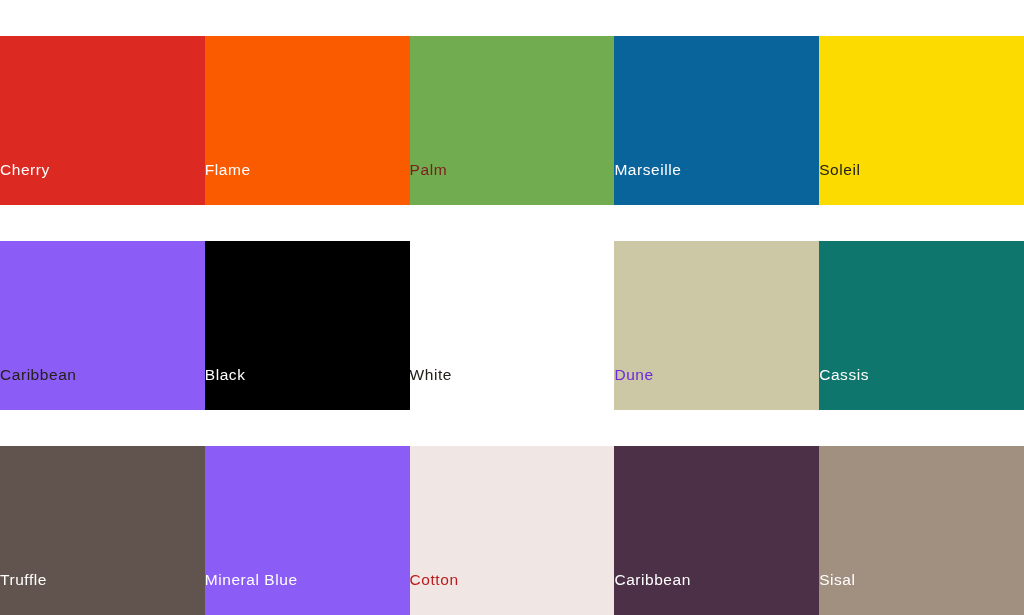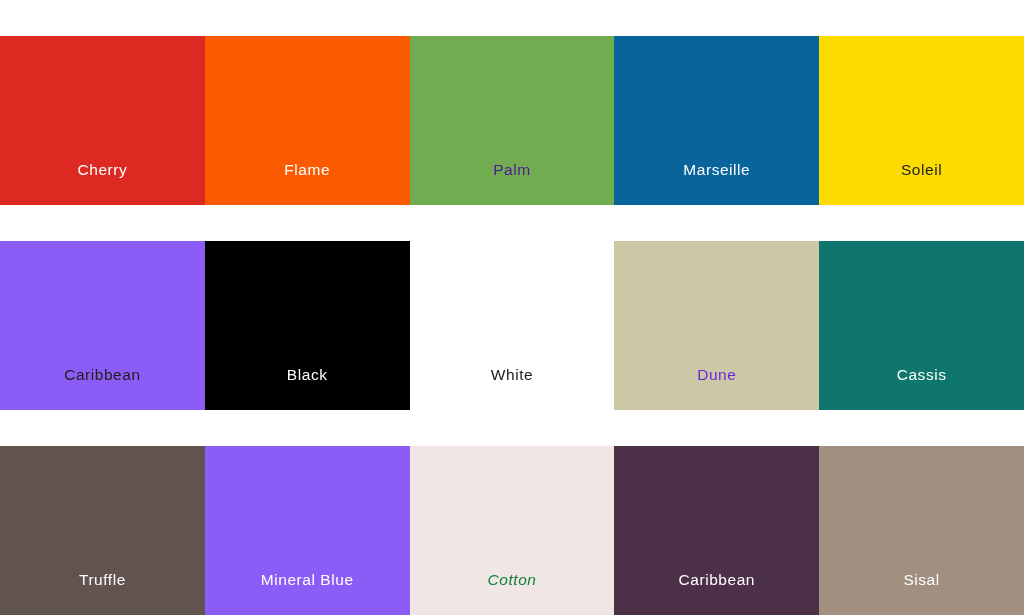--- a/index.html
+++ b/index.html
@@ -22,21 +22,20 @@
     height: 615px;
     grid-template-columns: repeat(5, 1fr);
     grid-template-rows: repeat(3, 1fr);
     gap: 0;
   }
 
   .swatch {
     position: relative;
     display: flex;
     align-items: flex-end;
-    justify-content: center;
     box-sizing: border-box;
     padding-bottom: 28px;
     overflow: hidden;
     margin-top: 36px;
   }
 
   .swatch-label {
     font-family: "Liberation Sans", sans-serif;
     font-size: 15.5px;
     font-weight: 400;
@@ -51,21 +50,21 @@
 <body>
 
 <div id="palette-grid">
     <div class="swatch" style="background-color: rgb(220, 41, 33);">
       <span class="swatch-label" style="color: rgb(255, 255, 255);">Cherry</span>
     </div>
     <div class="swatch" style="background-color: rgb(250, 90, 0);">
       <span class="swatch-label" style="color: rgb(255, 255, 255);">Flame</span>
     </div>
     <div class="swatch" style="background-color: rgb(114, 172, 80);">
-      <span class="swatch-label" style="color: #4c1d95;">Palm</span>
+      <span class="swatch-label" style="color: #7f1d1d;">Palm</span>
     </div>
     <div class="swatch" style="background-color: rgb(10, 100, 156);">
       <span class="swatch-label" style="color: rgb(255, 255, 255);">Marseille</span>
     </div>
     <div class="swatch" style="background-color: rgb(251, 219, 0);">
       <span class="swatch-label" style="color: rgb(35, 32, 26);">Soleil</span>
     </div>
     <div class="swatch" style="background-color: #8b5cf6;">
       <span class="swatch-label" style="color: rgb(35, 32, 26);">Caribbean</span>
     </div>
@@ -81,21 +80,21 @@
     <div class="swatch" style="background-color: #0f766e;">
       <span class="swatch-label" style="color: rgb(255, 255, 255);">Cassis</span>
     </div>
     <div class="swatch" style="background-color: rgb(97, 83, 78);">
       <span class="swatch-label" style="color: rgb(255, 255, 255);">Truffle</span>
     </div>
     <div class="swatch" style="background-color: #8b5cf6;">
       <span class="swatch-label" style="color: rgb(255, 255, 255);">Mineral Blue</span>
     </div>
     <div class="swatch" style="background-color: rgb(240, 231, 228);">
-      <span class="swatch-label" style="color: #15803d; font-style: italic;">Cotton</span>
+      <span class="swatch-label" style="color: #b91c1c;">Cotton</span>
     </div>
     <div class="swatch" style="background-color: rgb(76, 48, 71);">
       <span class="swatch-label" style="color: rgb(255, 255, 255);">Caribbean</span>
     </div>
     <div class="swatch" style="background-color: rgb(161, 144, 127);">
       <span class="swatch-label" style="color: rgb(255, 255, 255);">Sisal</span>
     </div>
   </div>
 
 </body></html>

